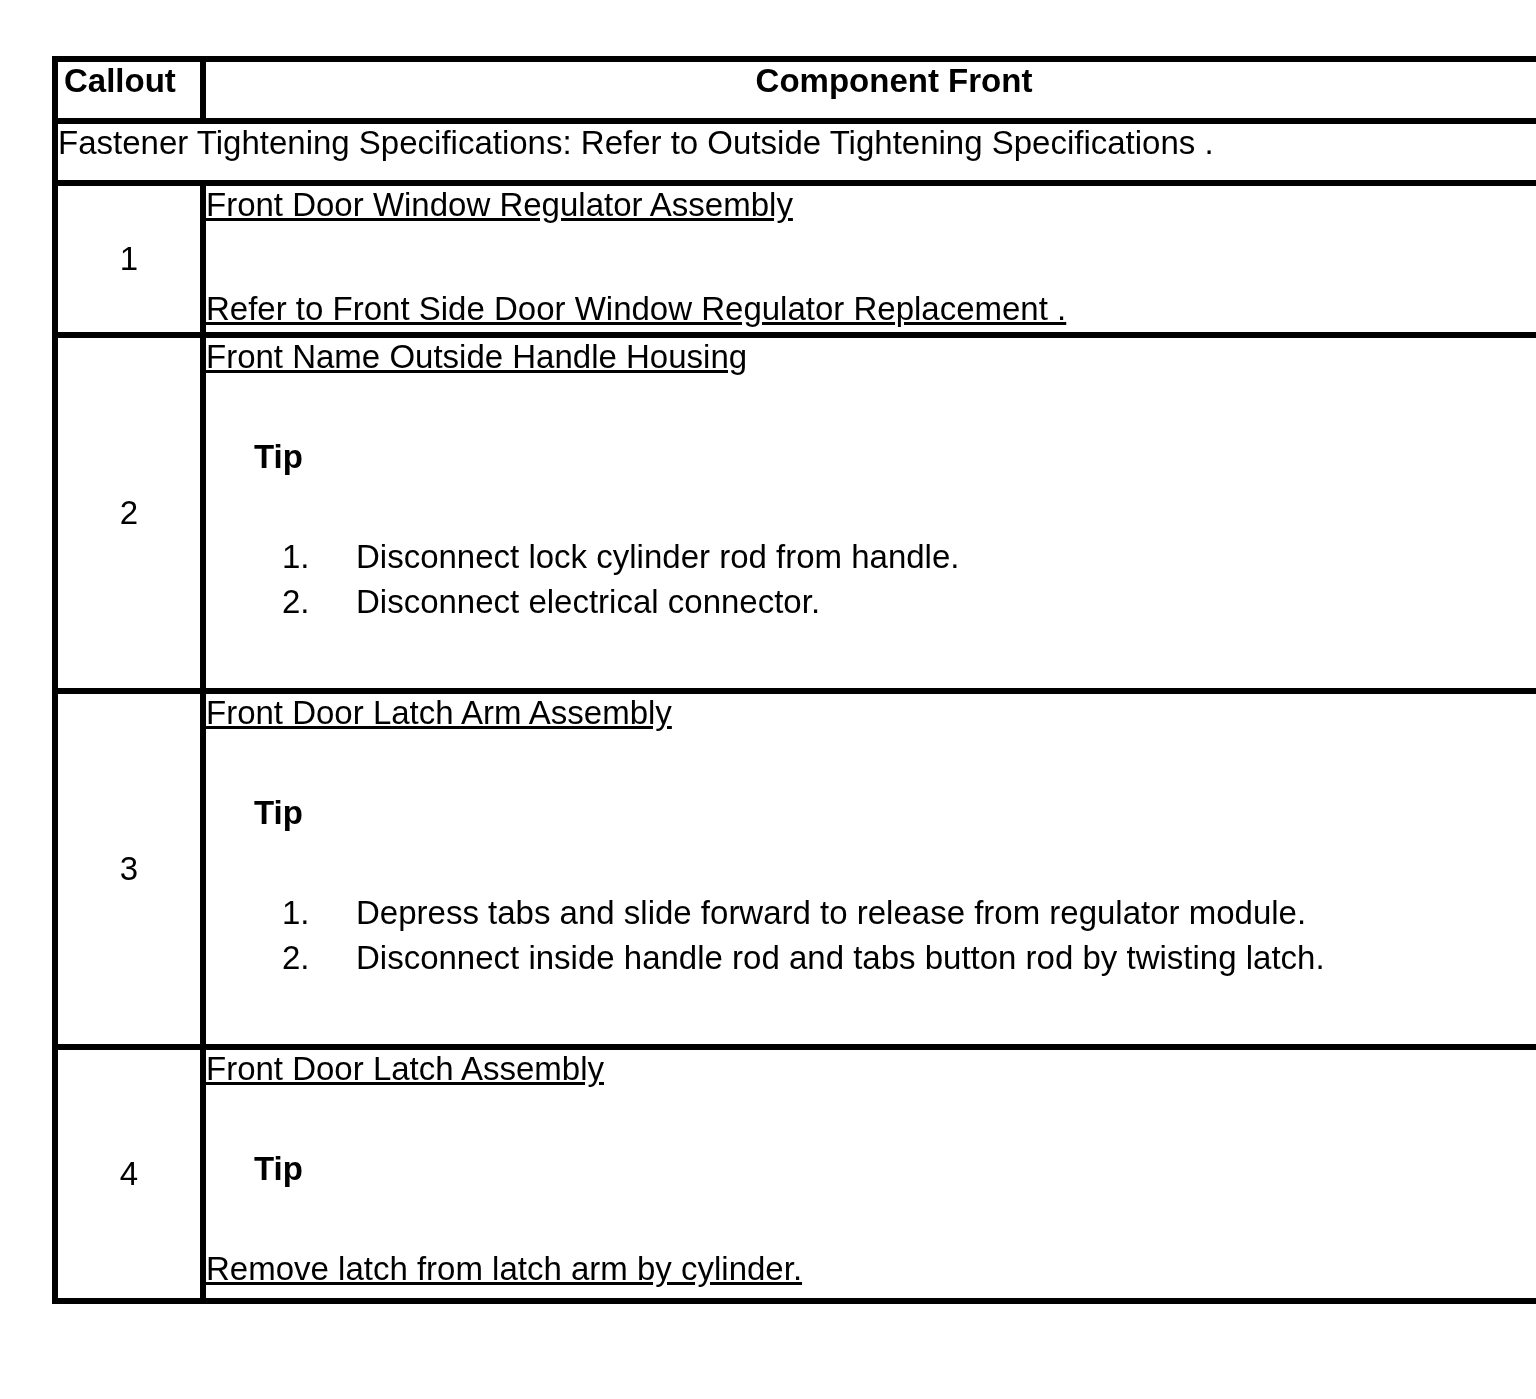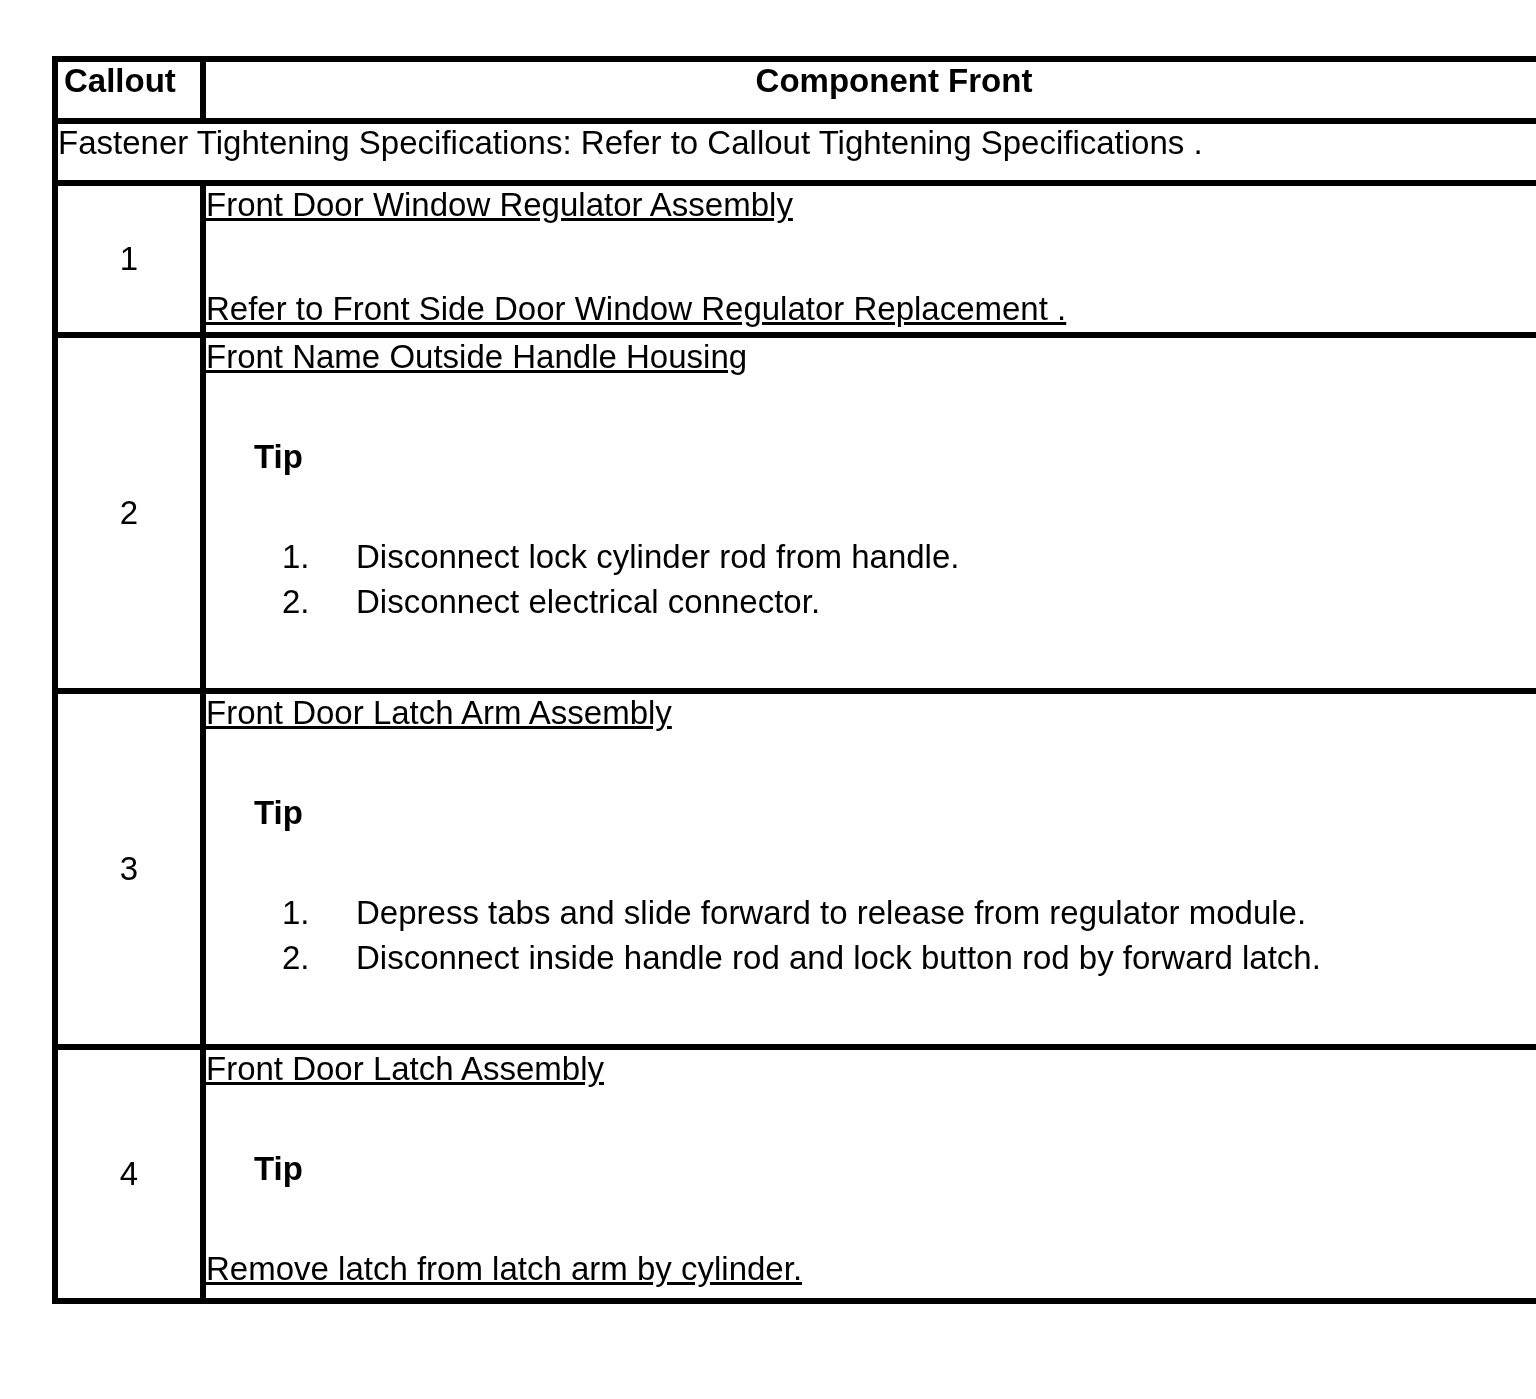--- a/index.html
+++ b/index.html
@@ -32,21 +32,21 @@
 </head>
 <body>
 
 <table class="spec">
   <tbody>
       <tr class="hdr">
     <th class="callout">Callout</th>
     <th class="name">Component Front</th>
   </tr>
   <tr class="fts">
-    <td colspan="2"><b>Fastener Tightening Specifications:</b><span> Refer to Callout Tightening Specifications .</span></td>
+    <td colspan="2"><b>Fastener Tightening Specifications:</b><span> Refer to Outside Tightening Specifications .</span></td>
   </tr>
 
   <tr class="r1">
     <td class="num">1</td>
     <td class="body">
       <p class="para">Front Door Window Regulator Assembly</p>
       <div class="gap"></div>
       <p class="para">Refer to Front Side Door Window Regulator Replacement .</p>
     </td>
   </tr>
@@ -78,21 +78,21 @@
       <div style="height:62px"></div>
       <p class="tip">Tip</p>
       <div style="height:62px"></div>
       <ol class="steps">
         <li>
               <span class="n">1.</span>
               <span>Depress tabs and slide forward to release from regulator module.</span>
             </li>
         <li>
               <span class="n">2.</span>
-              <span>Disconnect inside handle rod and lock button rod by forward latch.</span>
+              <span>Disconnect inside handle rod and tabs button rod by twisting latch.</span>
             </li>
       </ol>
     </td>
   </tr>
 
   <tr class="r4">
     <td class="num">4</td>
     <td class="body">
       <p class="para">Front Door Latch Assembly</p>
       <div style="height:62px"></div>

